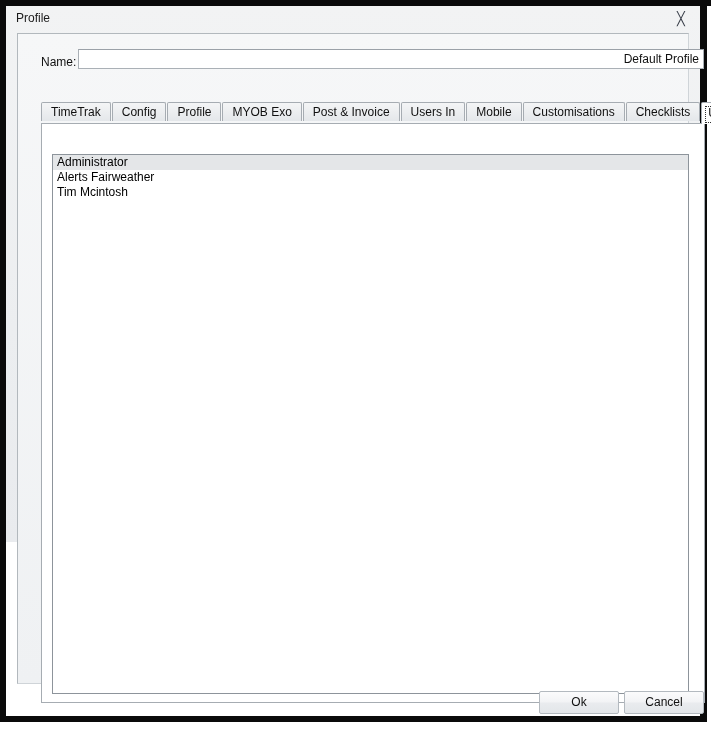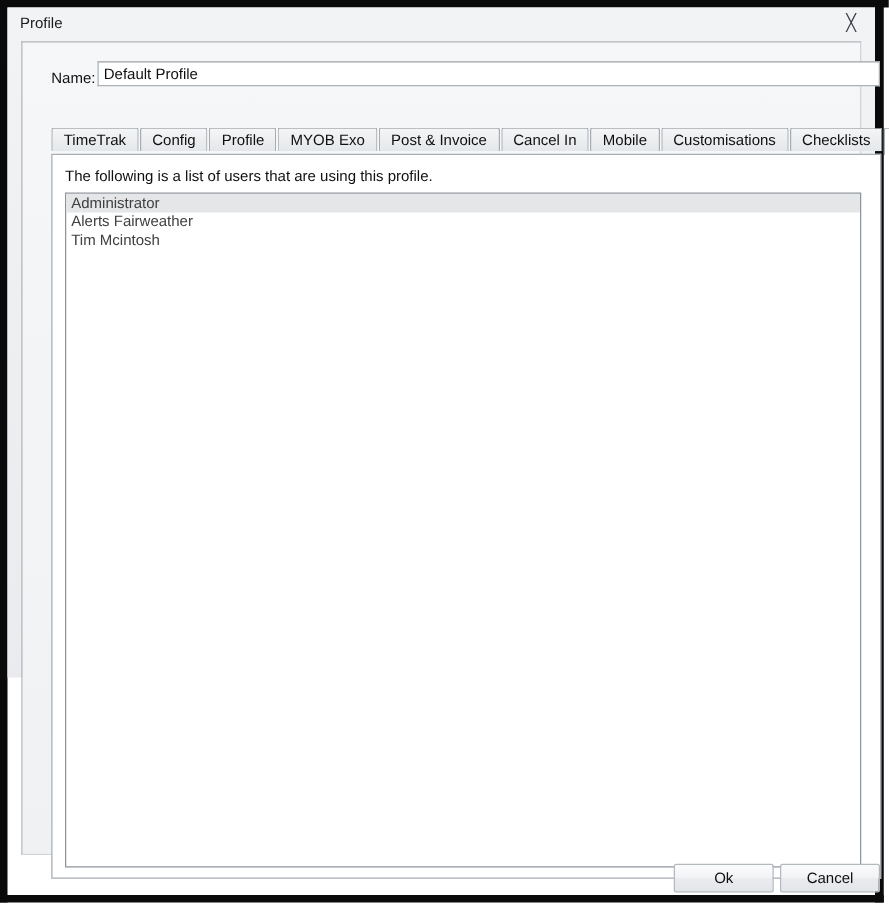--- a/index.html
+++ b/index.html
@@ -111,20 +111,21 @@
     height: 20px;
     box-sizing: border-box;
     background: #ffffff;
     border: 1px solid #aab0b6;
     border-top-color: #9ba1a8;
     font-family: "Liberation Sans", sans-serif;
     font-size: 12px;
     color: #101010;
     padding: 0 4px;
     outline: none;
+    text-align: right;
   }
 
   
   #tab-control {
     position: absolute;
     left: 23px;
     top: 68px;
     width: 664px;
     height: 601px;
   }
@@ -204,21 +205,21 @@
     background: #ffffff;
     border: 1px solid #8d949b;
     box-sizing: border-box;
     overflow: hidden;
   }
   .user-row {
     height: 15px;
     line-height: 15px;
     padding-left: 4px;
     font-size: 12px;
-    color: #404040;
+    color: #000000;
     white-space: nowrap;
     cursor: default;
   }
   .user-row.selected {
     background: #e4e6e8;
   }
 
   
   #footer-bar {
     position: absolute;
@@ -288,21 +289,21 @@
           </div>
           <div class="tab-item">
             <span>MYOB Exo</span>
             
           </div>
           <div class="tab-item">
             <span>Post &amp; Invoice</span>
             
           </div>
           <div class="tab-item">
-            <span>Cancel In</span>
+            <span>Users In</span>
             
           </div>
           <div class="tab-item">
             <span>Mobile</span>
             
           </div>
           <div class="tab-item">
             <span>Customisations</span>
             
           </div>
@@ -310,21 +311,20 @@
             <span>Checklists</span>
             
           </div>
           <div class="tab-item active">
             <span>Users</span>
             <span class="tab-focus-ring"></span>
           </div>
         </div>
 
         <div id="tab-panel">
-          <div id="panel-description">The following is a list of users that are using this profile.</div>
 
           <div id="users-listbox">
             <div class="user-row selected">
               <span>Administrator</span>
             </div>
             <div class="user-row">
               <span>Alerts Fairweather</span>
             </div>
             <div class="user-row">
               <span>Tim Mcintosh</span>

